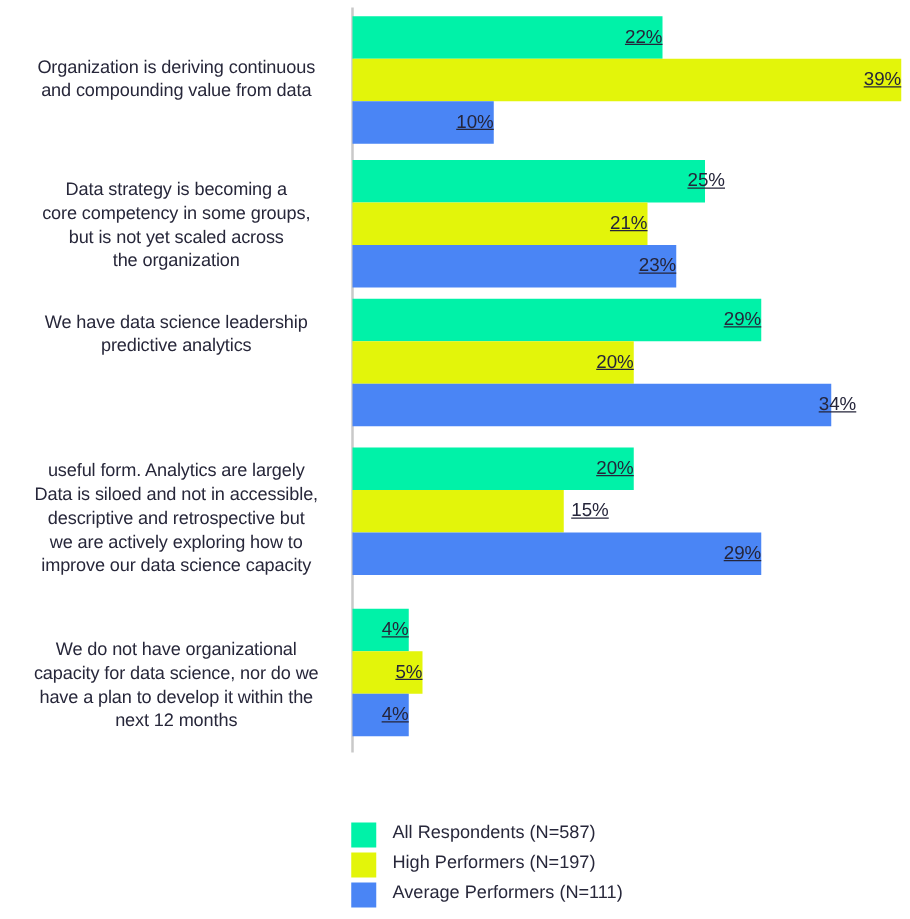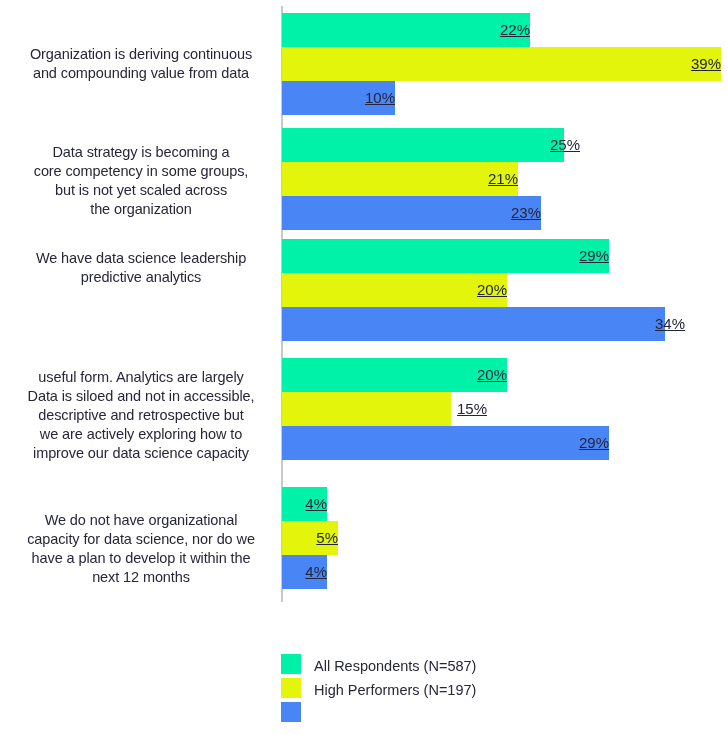--- a/index.html
+++ b/index.html
@@ -90,21 +90,21 @@
 
   
   .legend {
     position: absolute;
     left: 281px;
     top: 654px;
     width: 420px;
   }
   .legend-row {
     display: flex;
-    align-items: flex-start;
+    align-items: flex-end;
     height: 24px;
   }
   .legend-swatch {
     width: 20px;
     height: 20px;
     flex: 0 0 20px;
   }
   .legend-label {
     margin-left: 13px;
     font-size: 14.5px;
@@ -235,16 +235,17 @@
       <div class="legend-row">
         <span class="legend-swatch" style="background: rgb(0, 242, 168);"></span>
         <span class="legend-label">All Respondents (N=587)</span>
       </div>
       <div class="legend-row">
         <span class="legend-swatch" style="background: rgb(227, 245, 10);"></span>
         <span class="legend-label">High Performers (N=197)</span>
       </div>
       <div class="legend-row">
         <span class="legend-swatch" style="background: rgb(74, 133, 245);"></span>
+        <span class="legend-label">Average Performers (N=111)</span>
       </div>
     </div>
 
 </div>
 
 </body></html>

